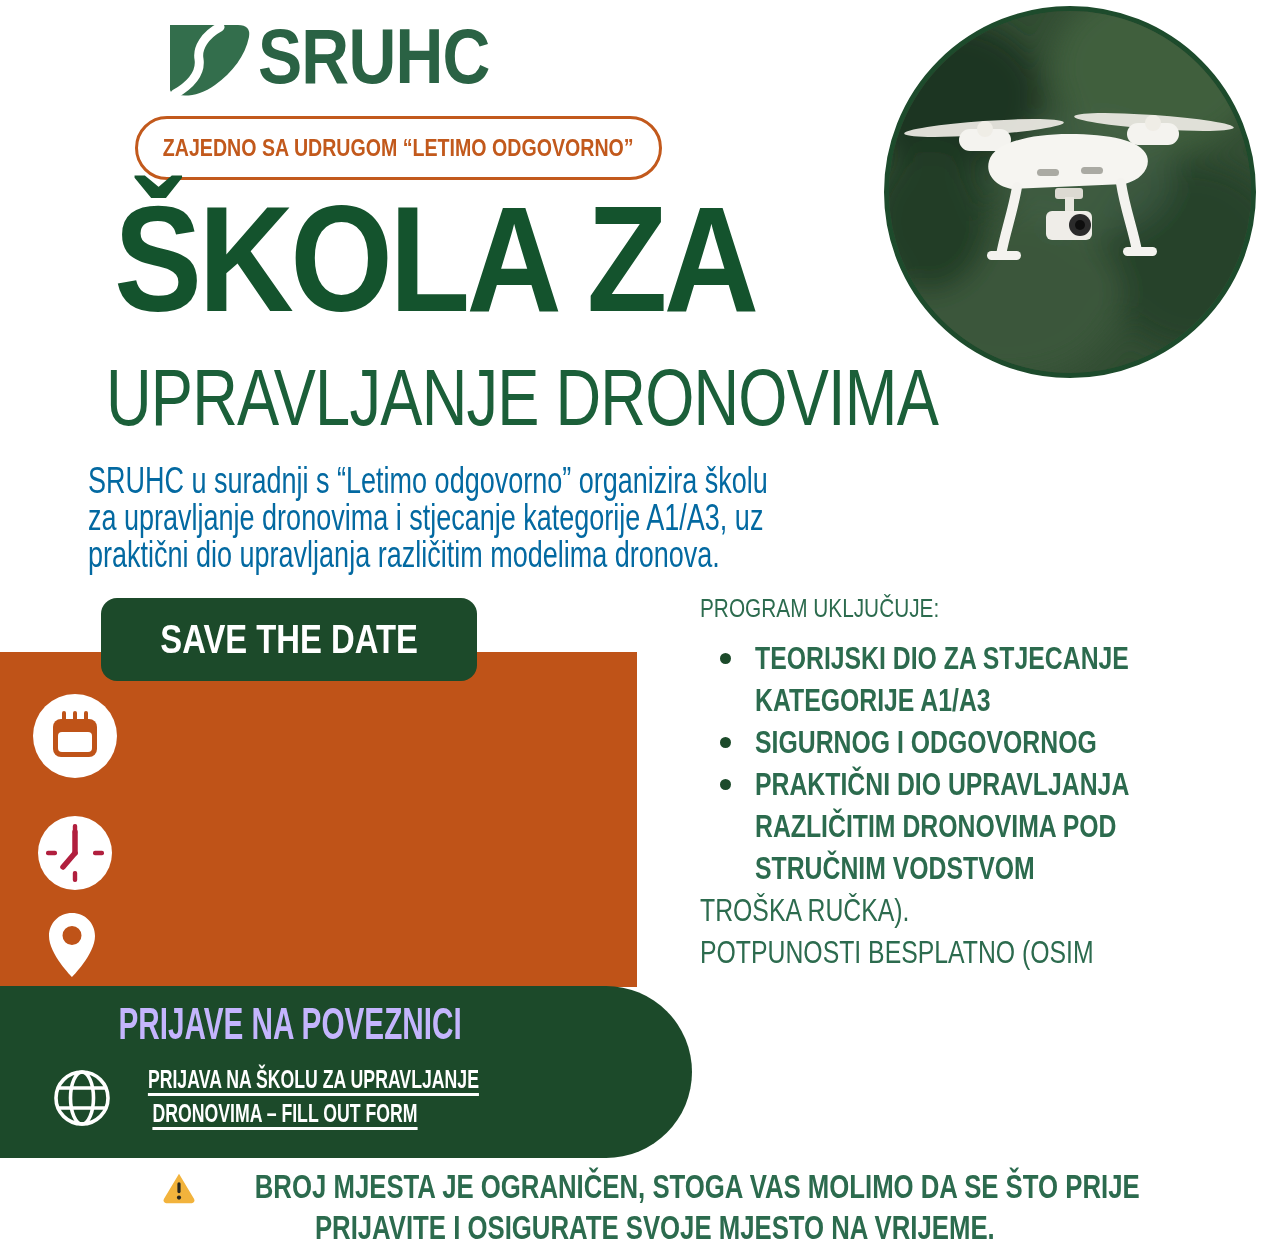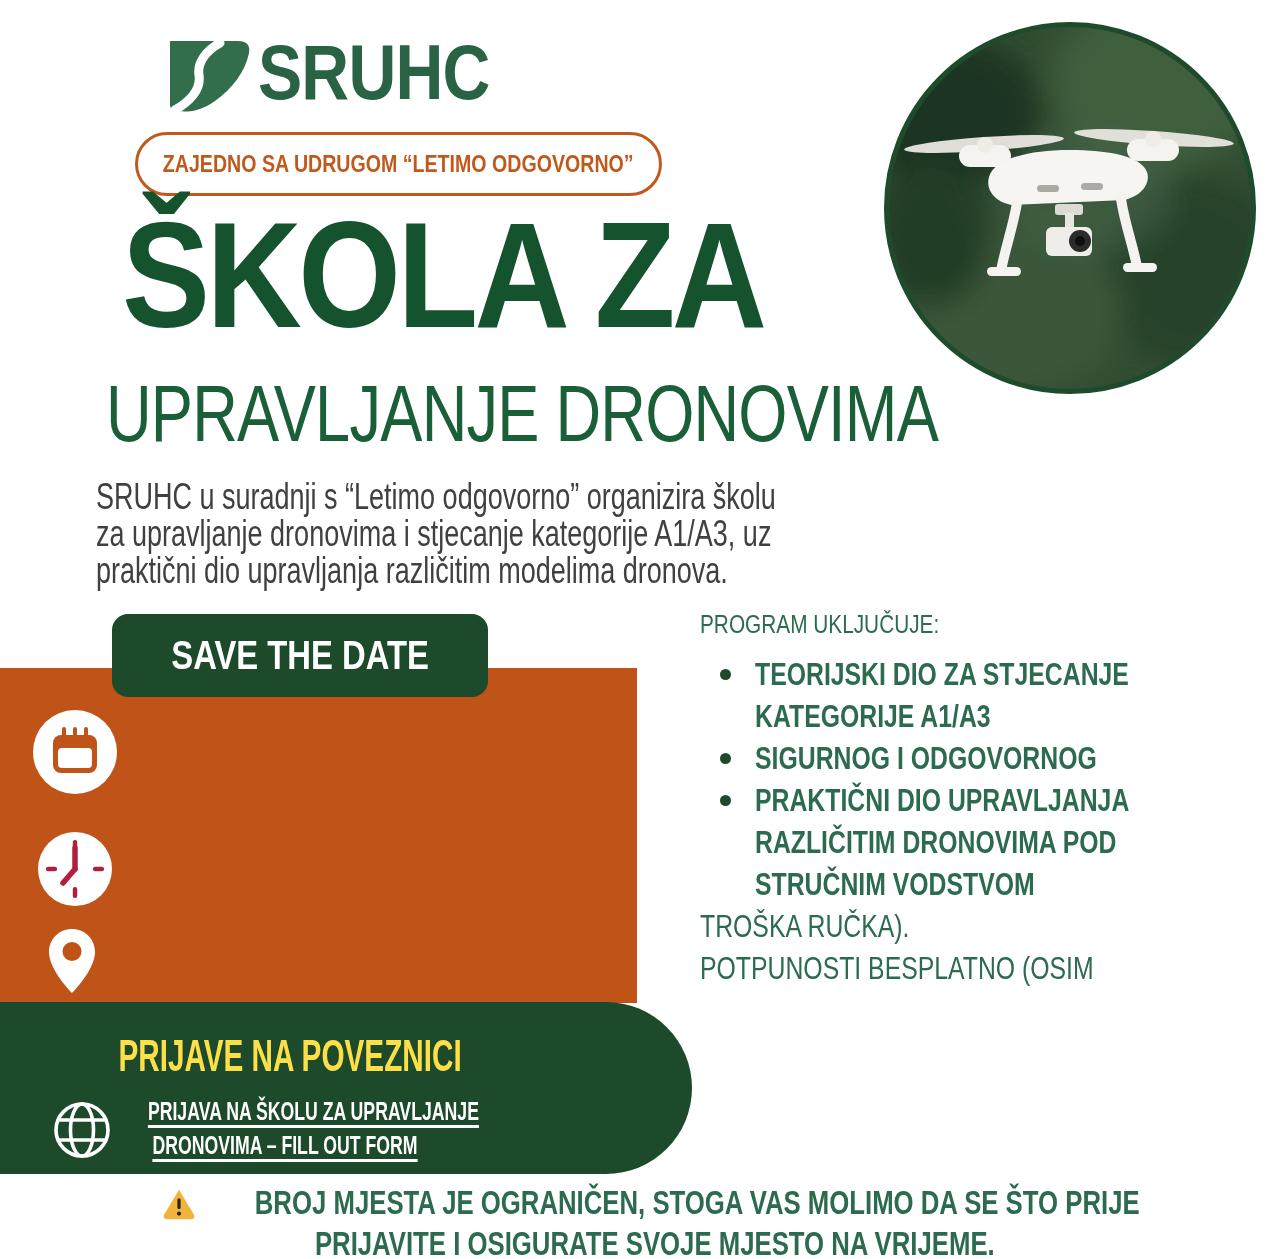--- a/index.html
+++ b/index.html
@@ -1,59 +1,59 @@
 <!DOCTYPE html>
 <html><head>
 <meta charset="utf-8">
 <style>
   html,body{margin:0;padding:0;background:#fff;}
   .poster{
     position:relative;width:1269px;height:1259px;background:#ffffff;
     font-family:"Liberation Sans","DejaVu Sans",sans-serif;overflow:hidden;
   }
-  .abs{position:absolute;margin-top:16px;}
+  .abs{position:absolute;}
   .nw{white-space:nowrap;}
   .sx{display:inline-block;transform:scaleX(var(--s,1));transform-origin:0 50%;white-space:nowrap;}
   .sxc{display:inline-block;transform:scaleX(var(--s,1));transform-origin:50% 50%;white-space:nowrap;}
 
   
   .logo-mark{left:158px;top:20px;width:100px;height:80px;}
   .logo-text{left:258px;top:16px;font-size:78px;font-weight:700;color:#2a6244;line-height:80px;letter-spacing:-1px;}
   .badge{left:135px;top:116px;width:527px;height:64px;border:3.5px solid #c2591c;border-radius:34px;
          display:flex;align-items:center;justify-content:center;box-sizing:border-box;}
   .badge span{font-size:24.5px;font-weight:700;color:#c2591c;letter-spacing:0;}
 
-  .title{left:122px;top:188px;font-size:150px;font-weight:700;color:#14532d;line-height:142px;letter-spacing:-4px;}
+  .title{left:114px;top:188px;font-size:150px;font-weight:700;color:#14532d;line-height:142px;letter-spacing:-4px;}
   .subtitle{left:106px;top:356px;font-size:80px;font-weight:400;color:#1b5f39;line-height:84px;letter-spacing:-1px;}
 
-  .intro{left:96px;top:462px;color:#404040;}
+  .intro{left:88px;top:462px;color:#0369a1;}
   .intro .line{line-height:37px;font-size:36px;}
 
   
-  .save-date{left:112px;top:598px;width:376px;height:83px;background:#1c4a2a;border-radius:16px;
+  .save-date{left:101px;top:598px;width:376px;height:83px;background:#1c4a2a;border-radius:16px;
              display:flex;align-items:center;justify-content:center;z-index:3;}
   .save-date span{color:#fff;font-size:40px;font-weight:700;}
 
   
   .orange-box{left:0;top:652px;width:637px;height:335px;background:#bf5318;z-index:1;}
   .date-text{left:163px;top:692px;color:#fff;}
   .date-text .l1{font-size:38px;font-weight:700;line-height:46px;}
   .date-text .l2{font-size:38px;line-height:47px;}
   .date-text .l2 .pre{font-weight:400;}
   .date-text .l2 .main{font-weight:700;}
   .time-text{left:163px;top:795px;color:#fff;}
   .time-text .line{font-size:29px;font-weight:400;line-height:40px;}
   .location-text{left:128px;top:918px;color:#fff;font-size:41px;font-weight:700;line-height:52px;}
   .icon-cal{left:33px;top:694px;width:84px;height:84px;}
   .icon-clock{left:38px;top:816px;width:74px;height:74px;}
   .icon-pin{left:48px;top:912px;width:48px;height:66px;}
 
   
   .signup-box{left:0;top:986px;width:692px;height:172px;background:#1c4a2a;border-radius:0 86px 86px 0;z-index:2;}
-  .signup-heading{left:0;top:14px;width:580px;text-align:center;color:#fde047;font-size:45px;font-weight:700;line-height:48px;}
+  .signup-heading{left:0;top:14px;width:580px;text-align:center;color:#c4b5fd;font-size:45px;font-weight:700;line-height:48px;}
   .icon-globe{left:50px;top:80px;width:64px;height:64px;}
   .signup-link{left:70px;top:76px;width:430px;text-align:center;color:#fff;}
   .signup-link .line{font-size:26px;font-weight:700;line-height:34px;}
   .signup-link .line span{text-decoration:underline;text-underline-offset:5px;text-decoration-thickness:2.5px;}
 
   
   .program{left:700px;top:588px;width:540px;color:#2c6b4e;}
   .program-heading{font-size:26px;line-height:40px;margin-bottom:10px;}
   .program ul{list-style:none;margin:0;padding:0;}
   .program li{position:relative;padding-left:55px;font-weight:bold;}

